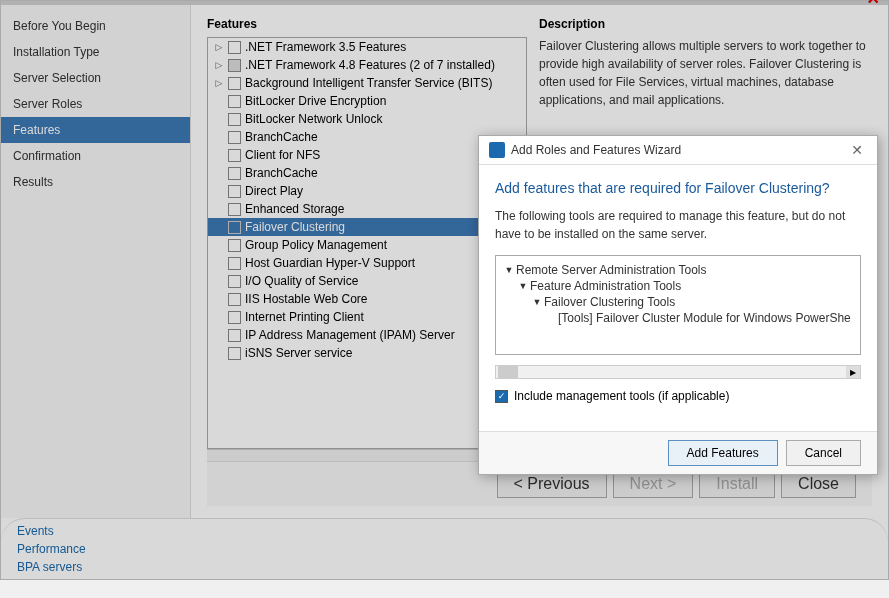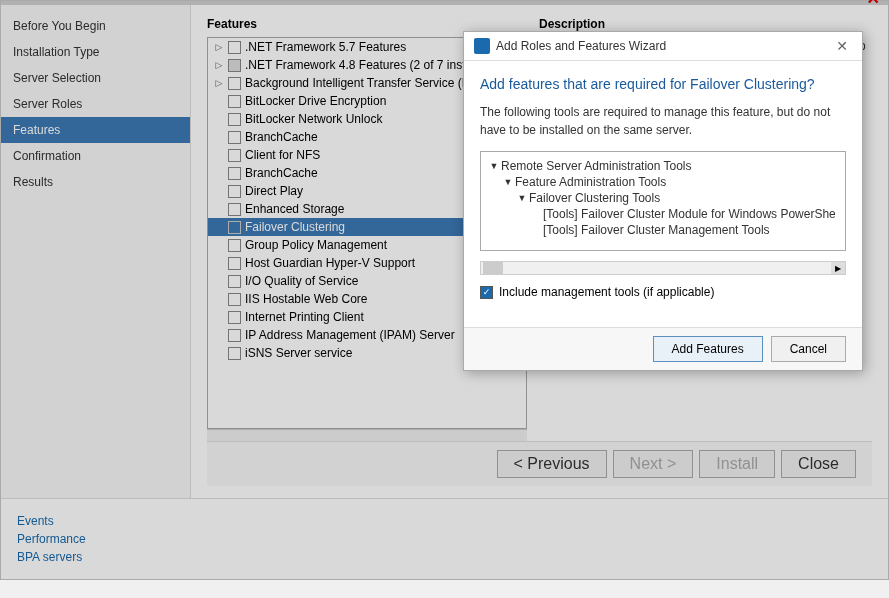--- a/index.html
+++ b/index.html
@@ -175,43 +175,44 @@
       background: #f0f0f0;
       cursor: pointer;
       font-size: 16px;
       color: #333;
     }
     .nav-btn:disabled { color: #aaa; }
 
     
     .bottom-links {
       border-top: 1px solid #ddd;
-      padding: 15px 16px;
+      padding: 5px 16px;
       background: #fff;
       display: flex;
       flex-direction: column;
       gap: 4px;
+      border-radius: 24px;
     }
     .bottom-link {
       color: #1a6aad;
       cursor: pointer;
       text-decoration: none;
       font-size: 12px;
     }
 
     
     .dialog-overlay {
       position: absolute;
       top: 0; left: 0; right: 0; bottom: 0;
       background: rgba(0,0,0,0.15);
       display: flex;
-      align-items: flex-start;
+      align-items: center;
       justify-content: flex-end;
       padding-top: 30px;
-      padding-right: 15px;
+      padding-right: 0px;
       z-index: 100;
     }
     .dialog {
       width: 400px;
       background: #fff;
       border: 1px solid #aaa;
       box-shadow: 2px 2px 12px rgba(0,0,0,0.3);
       display: flex;
       flex-direction: column;
       margin-right: 10px;
@@ -374,21 +375,21 @@
 
       <div class="panels-row">
 
         <div class="features-panel">
           <div class="features-label">Features</div>
           <div class="features-list-container">
 
             <div class="feature-item">
               <span class="expand-btn">▷</span>
               <span class="checkbox"></span>
-              <span class="text">.NET Framework 5.7 Features</span>
+              <span class="text">.NET Framework 3.5 Features</span>
             </div>
 
             <div class="feature-item">
               <span class="expand-btn">▷</span>
               <span class="checkbox partial"></span>
               <span class="text">.NET Framework 4.8 Features (2 of 7 installed)</span>
             </div>
 
             <div class="feature-item">
               <span class="expand-btn">▷</span>
@@ -534,24 +535,20 @@
             <span class="label">Feature Administration Tools</span>
           </div>
           <div class="tree-item indent-2">
             <span class="arrow">▼</span>
             <span class="label">Failover Clustering Tools</span>
           </div>
           <div class="tree-item indent-3">
             <span class="arrow" style="visibility:hidden">▷</span>
             <span class="label">[Tools] Failover Cluster Module for Windows PowerShe</span>
           </div>
-          <div class="tree-item indent-3">
-            <span class="arrow" style="visibility:hidden">▷</span>
-            <span class="label">[Tools] Failover Cluster Management Tools</span>
-          </div>
         </div>
 
         <div class="dialog-tree-scroll">
           <div class="dialog-tree-scroll-thumb"></div>
           <div class="dialog-tree-scroll-right">▶</div>
         </div>
 
         <div class="dialog-checkbox-row">
           <div class="dialog-checkbox">✓</div>
           <span>Include management tools (if applicable)</span>

